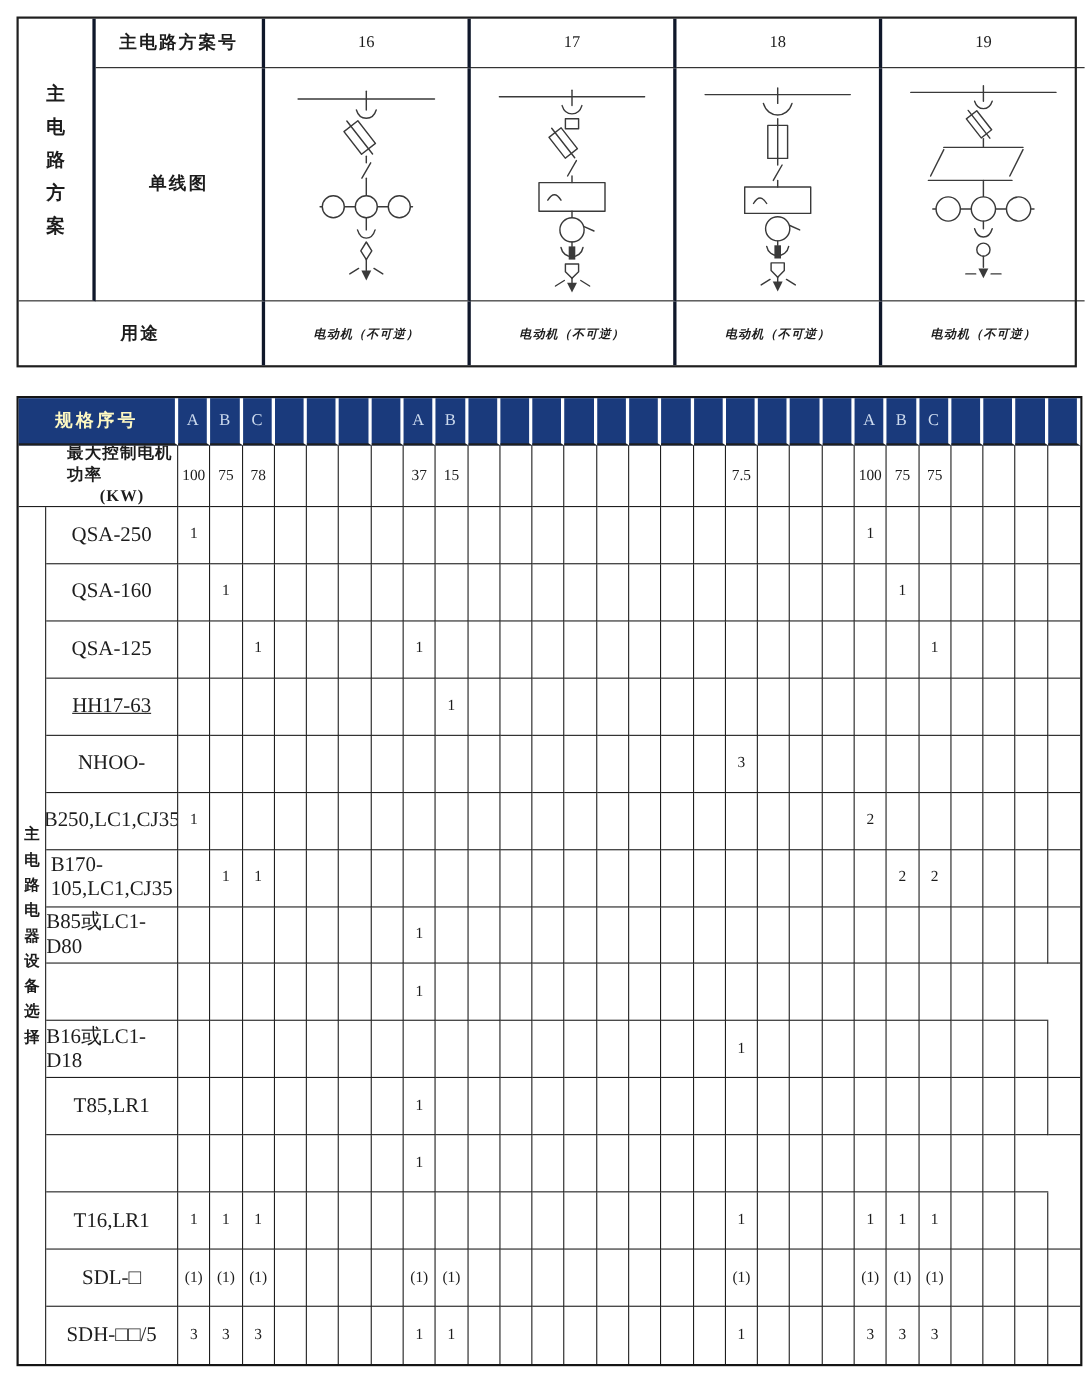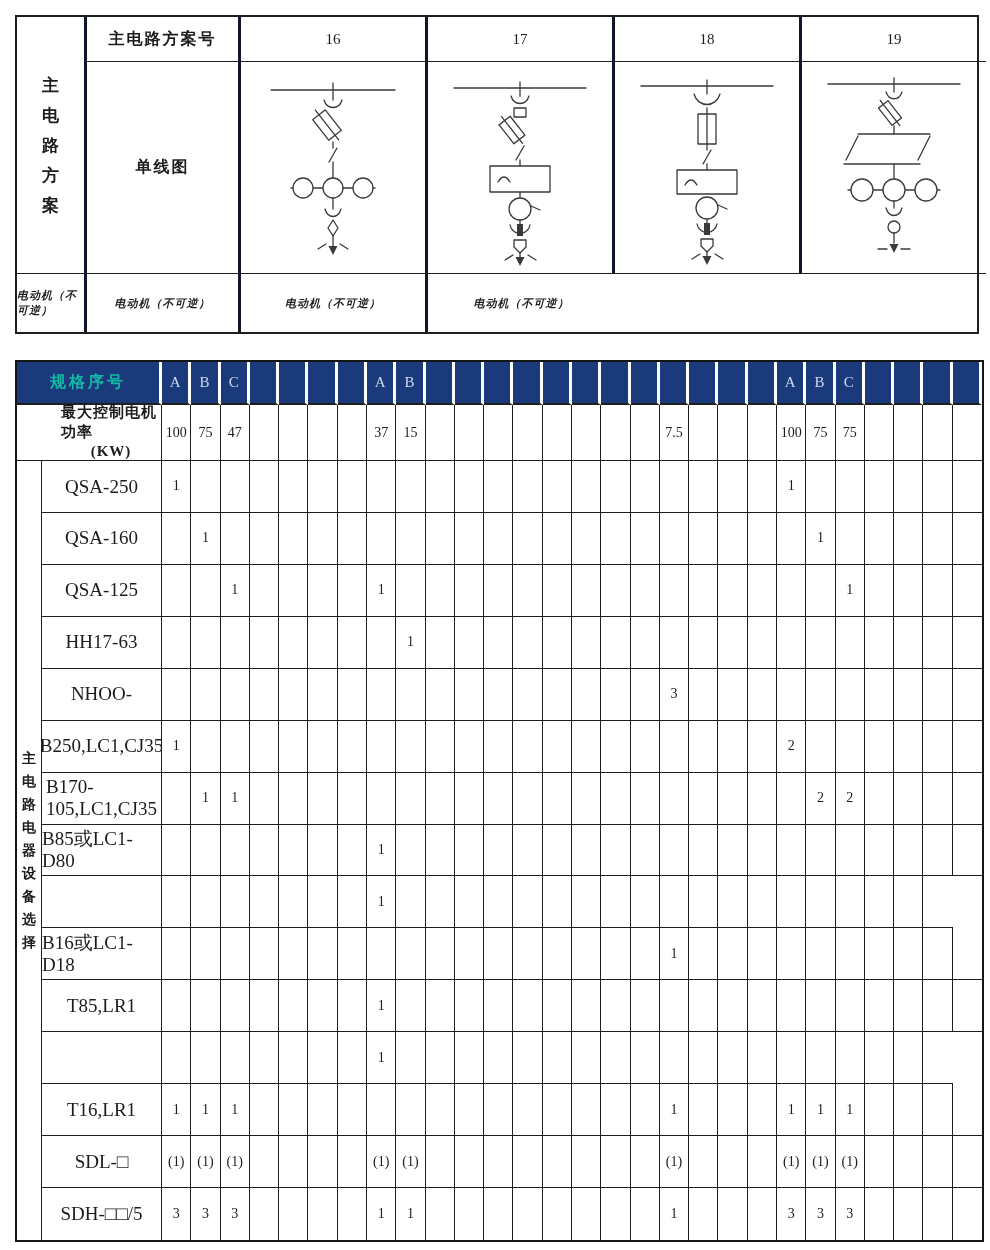--- a/index.html
+++ b/index.html
@@ -40,21 +40,21 @@
     grid-template-columns:25px 120px repeat(28,1fr);
     grid-template-rows:43px 56px repeat(15,1fr);}
   .sc{border-right:1px solid #1f1f1f;border-bottom:1px solid #1f1f1f;
     display:flex;align-items:center;justify-content:center;
     font-size:14px;overflow:hidden;}
   .sc.cend{border-right:none}
   .sc.rend{border-bottom:none}
   .hdr{background:#1a3a7c;border-right:3px solid #fff;border-bottom:2px solid #1f1f1f;
     color:#ccdaee;font-size:15px;}
   .hdr.cend{border-right:3px solid #fff;}
-  .hdr-label{font-size:16px;font-weight:600;color:#14b8a6;letter-spacing:3px;}
+  .hdr-label{font-size:16px;font-weight:600;color:#fef9c3;letter-spacing:3px;}
   .plabel{flex-direction:column;font-size:15px;font-weight:600;line-height:1.3;letter-spacing:1px;padding-left:44px;}
   .side{border-bottom:none;}
   .name{font-size:19px;white-space:pre-line;line-height:1.15;}
 </style>
 </head>
 <body>
 
 <div class="top-table">
 
   <div class="tc tt-corner vstack vstack-lg">
@@ -169,20 +169,21 @@
       <circle class="dg-w" cx="124" cy="122" r="11"></circle>
       <path class="dg" d="M92 133 V140"></path>
       <path class="dg" d="M84 140 C87 150 97 150 100 140"></path>
       <circle class="dg" cx="92" cy="159" r="6"></circle>
       <path class="dg" d="M92 165 V175"></path>
       <path class="dg-fill" d="M92 185 l-4.5 -9 h9 Z"></path>
       <path class="dg" d="M76 181 h9 M108 181 h-9"></path>
     </svg>
   </div>
 
+  <div class="tc tt-usage-label cn-label rend">用途</div>
   <div class="tc usage rend">电动机（不可逆）</div>
   <div class="tc usage rend">电动机（不可逆）</div>
   <div class="tc usage rend">电动机（不可逆）</div>
   <div class="tc usage rend cend">电动机（不可逆）</div>
 </div>
 
 <div class="spec-table">
     <div class="sc hdr hdr-label" style="grid-column: 1 / span 2;">规格序号</div>
     <div class="sc hdr">A</div>
     <div class="sc hdr">B</div>
@@ -211,21 +212,21 @@
     <div class="sc hdr"></div>
     <div class="sc hdr"></div>
     <div class="sc hdr"></div>
     <div class="sc hdr cend"></div>
     <div class="sc plabel" style="grid-column: 1 / span 2;">
       <div>最大控制电机功率</div>
       <div>(KW)</div>
     </div>
     <div class="sc">100</div>
     <div class="sc">75</div>
-    <div class="sc">47</div>
+    <div class="sc">78</div>
     <div class="sc"></div>
     <div class="sc"></div>
     <div class="sc"></div>
     <div class="sc"></div>
     <div class="sc">37</div>
     <div class="sc">15</div>
     <div class="sc"></div>
     <div class="sc"></div>
     <div class="sc"></div>
     <div class="sc"></div>
@@ -335,21 +336,21 @@
     <div class="sc"></div>
     <div class="sc"></div>
     <div class="sc"></div>
     <div class="sc"></div>
     <div class="sc"></div>
     <div class="sc">1</div>
     <div class="sc"></div>
     <div class="sc"></div>
     <div class="sc"></div>
     <div class="sc cend"></div>
-    <div class="sc name" style="grid-column: 2;">HH17-63</div>
+    <div class="sc name" style="grid-column: 2; text-decoration: underline;">HH17-63</div>
     <div class="sc"></div>
     <div class="sc"></div>
     <div class="sc"></div>
     <div class="sc"></div>
     <div class="sc"></div>
     <div class="sc"></div>
     <div class="sc"></div>
     <div class="sc"></div>
     <div class="sc">1</div>
     <div class="sc"></div>

